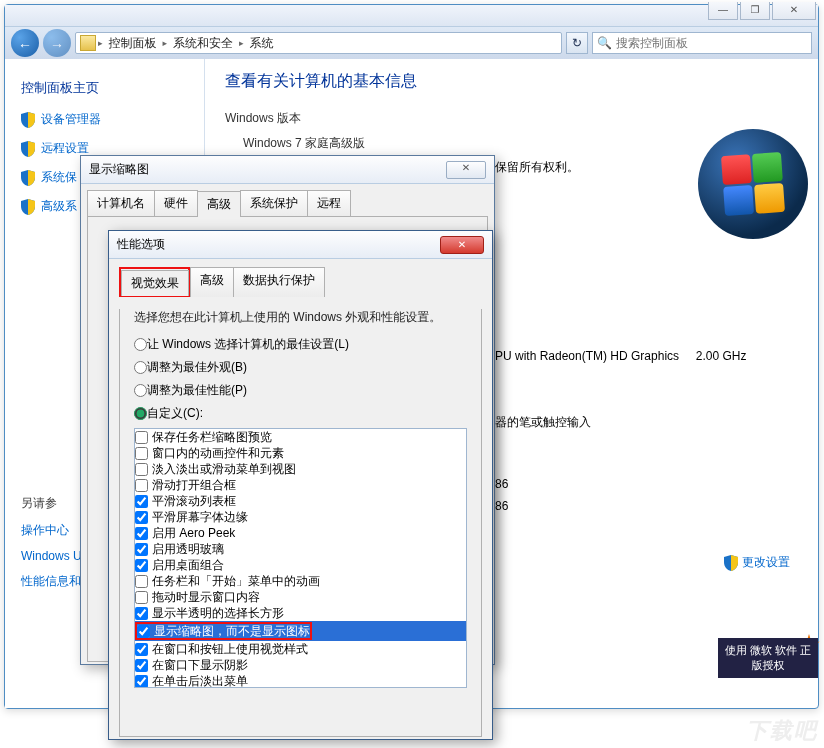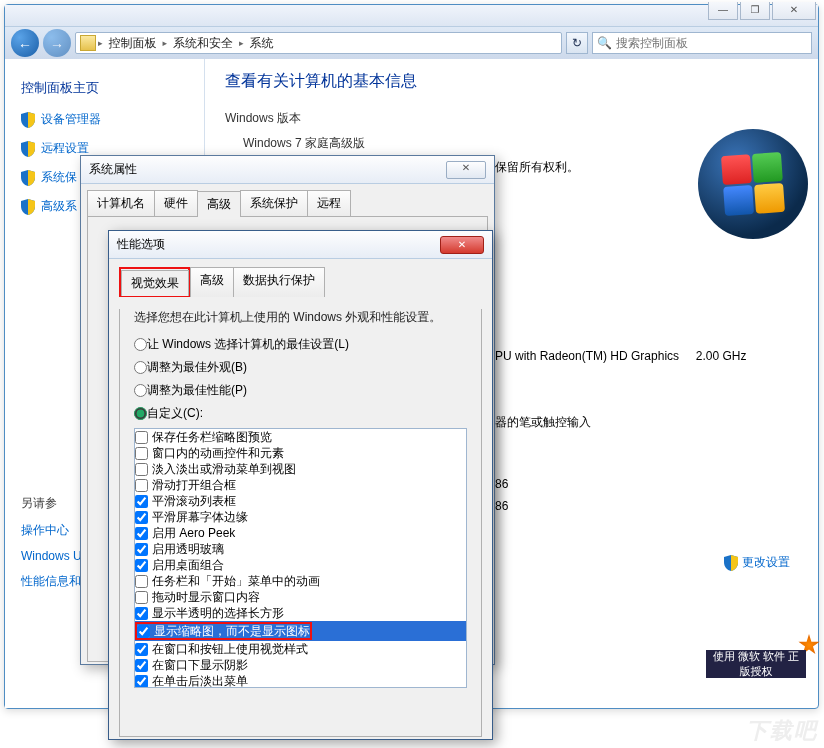--- a/index.html
+++ b/index.html
@@ -29,21 +29,21 @@
 .main { flex: 1; padding: 12px 20px; position: relative; }
 .main h1 { color: #003399; font-size: 16px; font-weight: normal; margin-bottom: 18px; }
 .sect { color: #333; margin-bottom: 8px; }
 .indent { margin-left: 18px; color: #333; margin-bottom: 6px; }
 .rightcol { position: absolute; right: 10px; top: 70px; }
 .oslogo { width: 110px; height: 110px; border-radius: 50%; background: radial-gradient(circle at 35% 30%, #3a74b8, #0b2a4b 70%); display: flex; align-items: center; justify-content: center; }
 .flag { width: 60px; height: 60px; display: grid; grid-template-columns: 1fr 1fr; grid-template-rows: 1fr 1fr; gap: 2px; transform: rotate(-4deg); }
 .flag div { border-radius: 4px; }
 .f1{background:linear-gradient(#f55,#d22);} .f2{background:linear-gradient(#5c5,#292);} .f3{background:linear-gradient(#48f,#15a);} .f4{background:linear-gradient(#fc4,#e90);}
 .changelink { color: #0066cc; position: absolute; right: 28px; top: 495px; cursor: pointer; display:flex; align-items:center; gap:4px; }
-.genuine { position:absolute; right:12px; bottom:30px; width:100px; height:28px; background:#224; color:#fff; font-size:11px; padding:4px; display:flex; align-items:center; justify-content:center; text-align:center;}
+.genuine { position:absolute; right:0; bottom:30px; width:100px; height:40px; background:#224; color:#fff; font-size:11px; padding:4px; display:flex; align-items:center; justify-content:center; text-align:center;}
 .star { width:22px; height:22px; background:radial-gradient(circle,#ff8a00,#d45500); clip-path: polygon(50% 0,61% 35%,98% 35%,68% 57%,79% 91%,50% 70%,21% 91%,32% 57%,2% 35%,39% 35%); position:absolute; right:-2px; bottom:52px;}
 .watermark { position:absolute; right:6px; bottom:2px; color:#eee; font-size:22px; font-weight:bold; letter-spacing:2px; font-style:italic;}
 
 
 .dlg1 { position: absolute; left: 80px; top: 155px; width: 415px; height: 510px; background: #f0f0f0; border: 1px solid #5b7a9e; box-shadow: 4px 4px 12px rgba(0,0,0,.3); }
 .dlg1 .dtitle { height: 28px; background: linear-gradient(#fdfdfe,#e7edf6); display: flex; align-items: center; padding: 0 8px; border-bottom: 1px solid #b9cde2; }
 .dlg1 .dtitle span { flex: 1; }
 .dclose { width: 40px; height: 18px; border: 1px solid #9aadc4; background: linear-gradient(#fdfdfe,#e1e8f2); border-radius: 2px; text-align:center; font-size:10px; color:#555;}
 .tabs { display: flex; margin: 6px 6px 0 6px; }
 .tab { padding: 4px 9px; border: 1px solid #b0b0b0; border-bottom: none; background: linear-gradient(#fdfdfd,#ececec); margin-right: -1px; position: relative; }
@@ -160,21 +160,21 @@
         </div>
       <div class="star"></div>
       <div class="genuine">使用 微软 软件
 正版授权</div>
     </div>
   </div>
 </div>
 
 <div class="dlg1">
   <div class="dtitle">
-    <span>系统属性</span>
+    <span>显示缩略图</span>
     <div class="dclose">✕</div>
   </div>
   <div class="tabs">
     <div class="tab">计算机名</div>
     <div class="tab">硬件</div>
     <div class="tab active">高级</div>
     <div class="tab">系统保护</div>
     <div class="tab">远程</div>
   </div>
   <div class="tabbody"></div>

